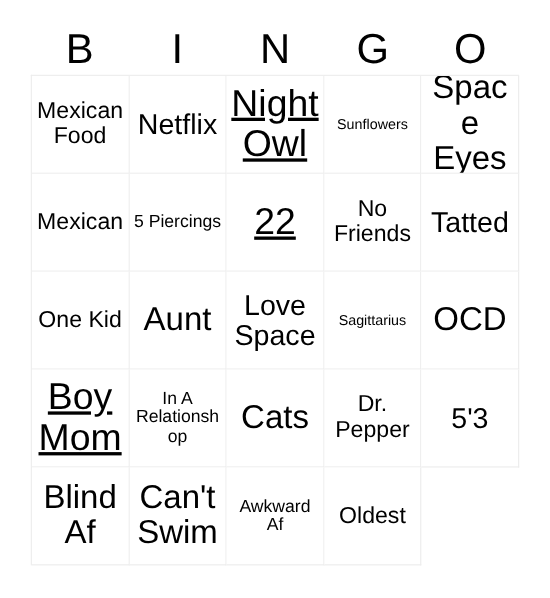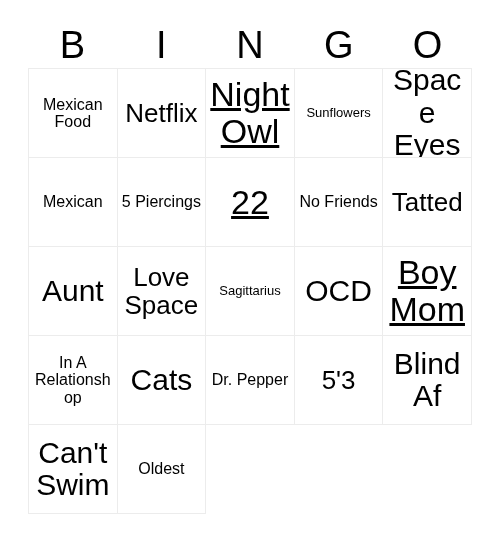--- a/index.html
+++ b/index.html
@@ -71,21 +71,21 @@
     line-height: 1.08;
     font-weight: 400;
     word-break: break-word;
     display: block;
     width: 100%;
   }
   
   .fs-xxl .cell-text { font-size: 34px; text-decoration: underline; }
   .fs-xl  .cell-text { font-size: 30px; }
   .fs-l   .cell-text { font-size: 26px; }
-  .fs-m   .cell-text { font-size: 16px; }
+  .fs-m   .cell-text { font-size: 21px; }
   .fs-s   .cell-text { font-size: 16px; }
   .fs-xs  .cell-text { font-size: 13px; }
   .fs-xxs .cell-text { font-size: 16px; }
 </style>
 </head>
 <body>
 
 <div class="bingo-card">
 
   <div class="header-row">
@@ -123,20 +123,23 @@
     <div class="cell fs-xxl">
         <span class="cell-text">22</span>
       </div>
     <div class="cell fs-m">
         <span class="cell-text">No Friends</span>
       </div>
 
     <div class="cell fs-l">
         <span class="cell-text">Tatted</span>
       </div>
+    <div class="cell fs-m">
+        <span class="cell-text">One Kid</span>
+      </div>
     <div class="cell fs-xl">
         <span class="cell-text">Aunt</span>
       </div>
     <div class="cell fs-l">
         <span class="cell-text">Love Space</span>
       </div>
     <div class="cell fs-xs">
         <span class="cell-text">Sagittarius</span>
       </div>
 
@@ -158,18 +161,21 @@
 
     <div class="cell fs-l">
         <span class="cell-text">5'3</span>
       </div>
     <div class="cell fs-xl">
         <span class="cell-text">Blind Af</span>
       </div>
     <div class="cell fs-xl">
         <span class="cell-text">Can't Swim</span>
       </div>
+    <div class="cell fs-s">
+        <span class="cell-text">Awkward Af</span>
+      </div>
     <div class="cell fs-m">
         <span class="cell-text">Oldest</span>
       </div>
 
   </div>
 </div>
 
 </body></html>

